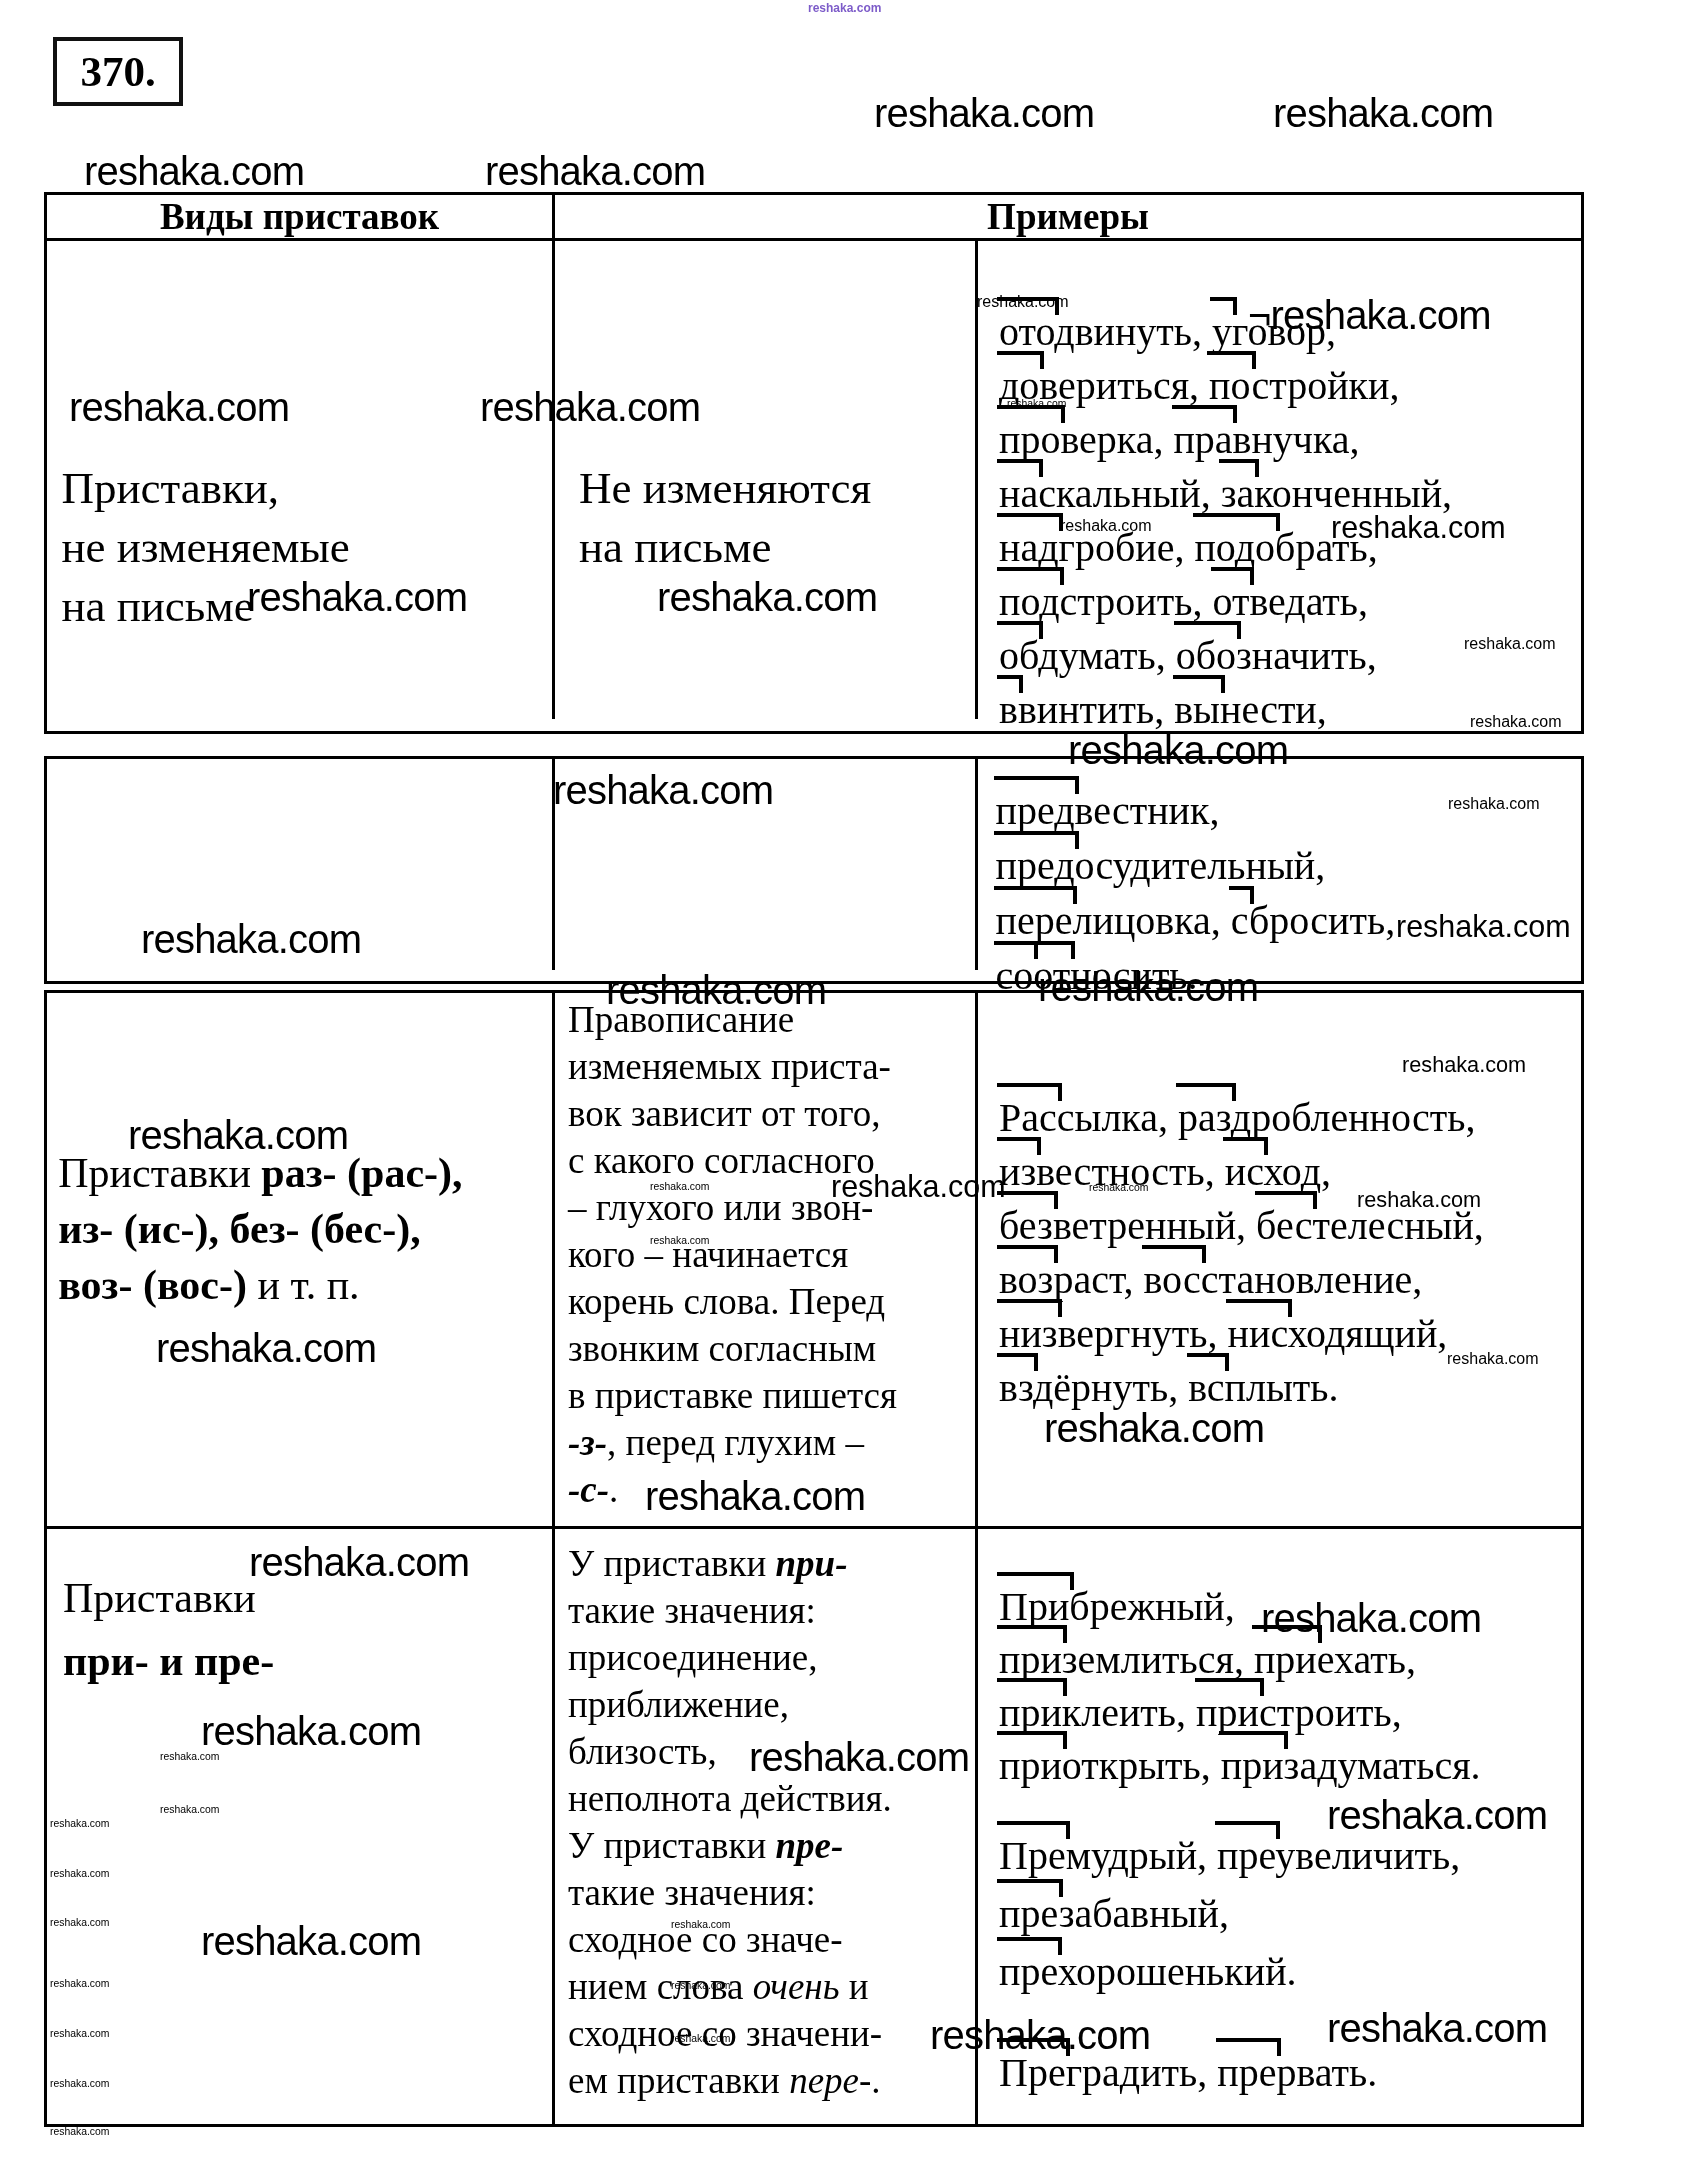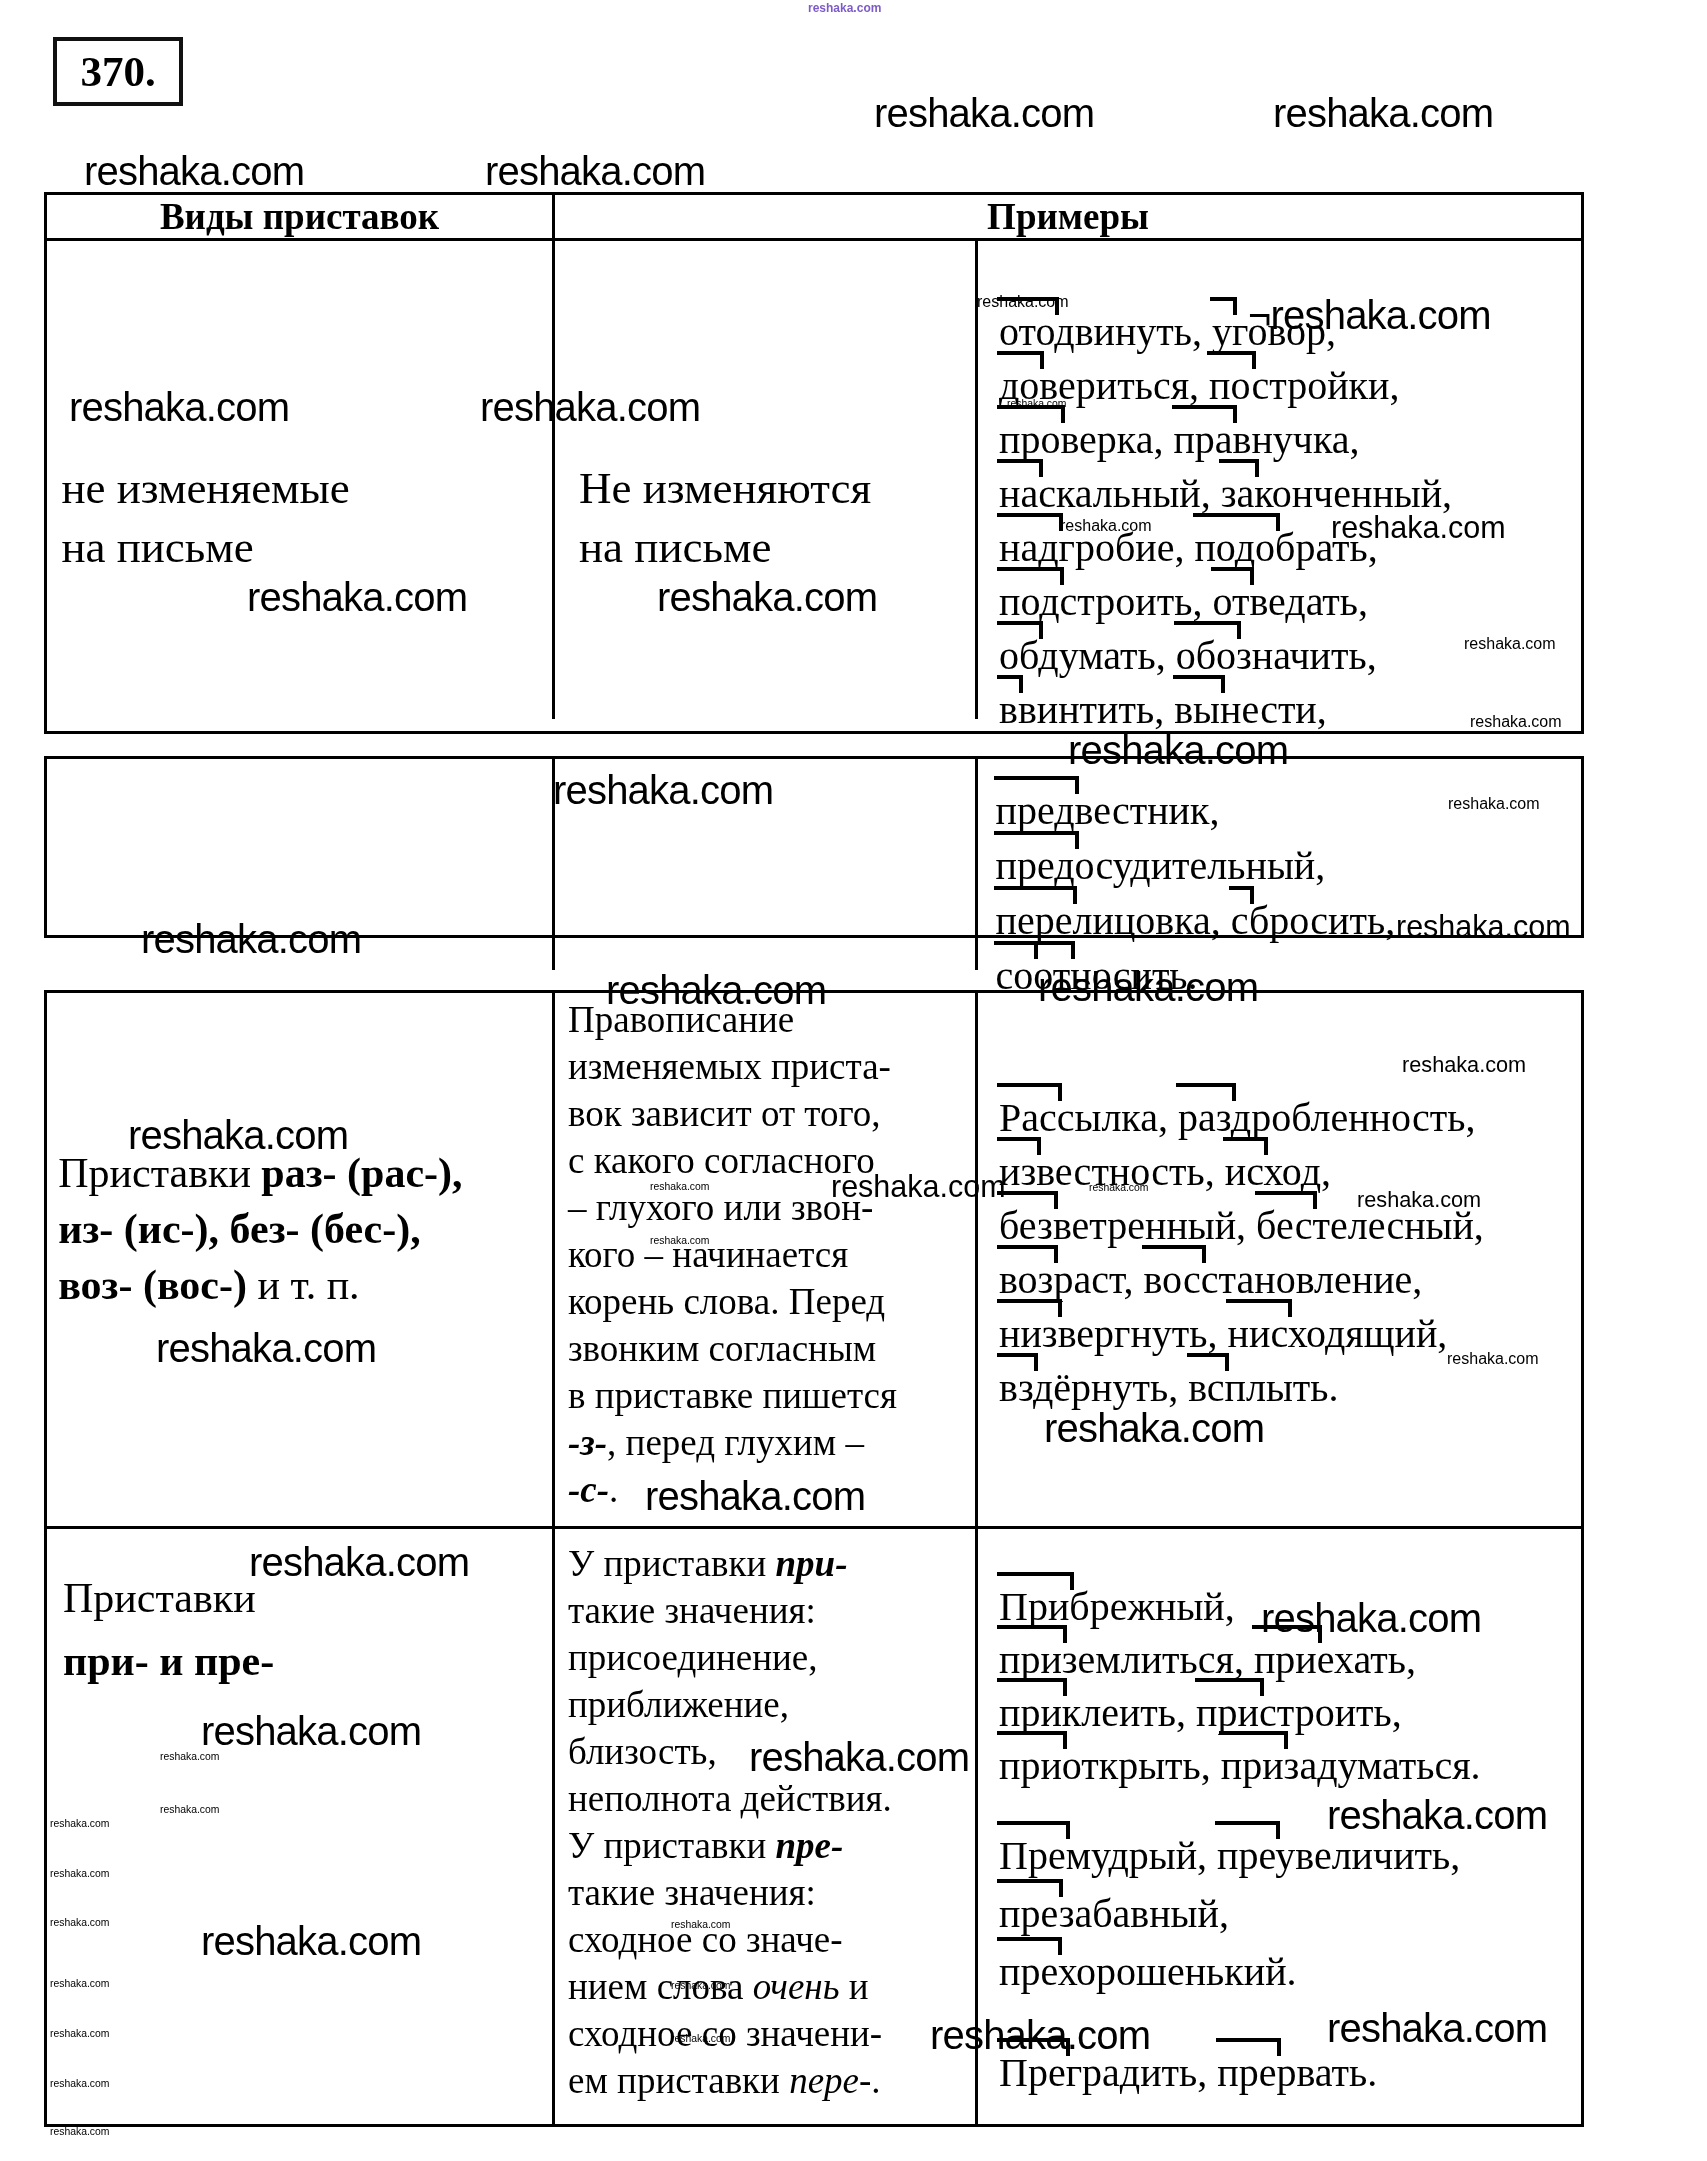--- a/index.html
+++ b/index.html
@@ -4,21 +4,21 @@
 <style>
   html,body{margin:0;padding:0;background:#fff;}
   .page{position:relative;width:1708px;height:2161px;background:#fff;color:#000;
         font-family:"Liberation Serif","DejaVu Serif",serif;overflow:hidden;}
   .exnum{position:absolute;left:53px;top:37px;width:122px;height:61px;border:4px solid #111;
          display:flex;align-items:center;justify-content:center;
          font-size:43px;font-weight:bold;background:#fff;z-index:1;}
   
   .tbl{position:absolute;left:44px;width:1540px;border:3.2px solid #000;box-sizing:border-box;background:transparent;z-index:1;}
   .b1{top:192px;height:542px;}
-  .b2{top:756px;height:182px;}
+  .b2{top:756px;height:228px;}
   .b3{top:990px;height:1137px;}
   .hrow{display:flex;height:46px;border-bottom:3.2px solid #000;box-sizing:border-box;}
   .hc{display:flex;align-items:center;justify-content:center;font-weight:bold;font-size:37px;box-sizing:border-box;}
   .brow{display:flex;box-sizing:border-box;}
   .b1 .brow{height:478px;}
   .b2 .brow{height:211px;}
   .r2{height:536px;border-bottom:3.2px solid #000;}
   .r3{height:598px;}
   .c1{width:505px;box-sizing:border-box;}
   .c2{width:423px;border-left:3.2px solid #000;box-sizing:border-box;}
@@ -123,20 +123,21 @@
       <span class="wm wm-t" style="left: 50px; top: 2127px;">reshaka.com</span>
     </div>
 
   <div class="tbl b1">
     <div class="hrow">
       <div class="hc c1">Виды приставок</div>
       <div class="hc c3">Примеры</div>
     </div>
     <div class="brow">
       <div class="cell c1 k1">
+          <div class="ln"><span>Приставки,</span></div>
           <div class="ln"><span>не изменяемые</span></div>
           <div class="ln"><span>на письме</span></div>
         </div>
       <div class="cell c2 h1">
           <div class="ln"><span>Не изменяются</span></div>
           <div class="ln"><span>на письме</span></div>
         </div>
       <div class="cell c3 e1">
           <div class="ln"><span class="pfx">ото</span><span>двинуть, </span><span class="pfx">у</span><span>говор,</span></div>
           <div class="ln"><span class="pfx">до</span><span>вериться, </span><span class="pfx">по</span><span>стройки,</span></div>

